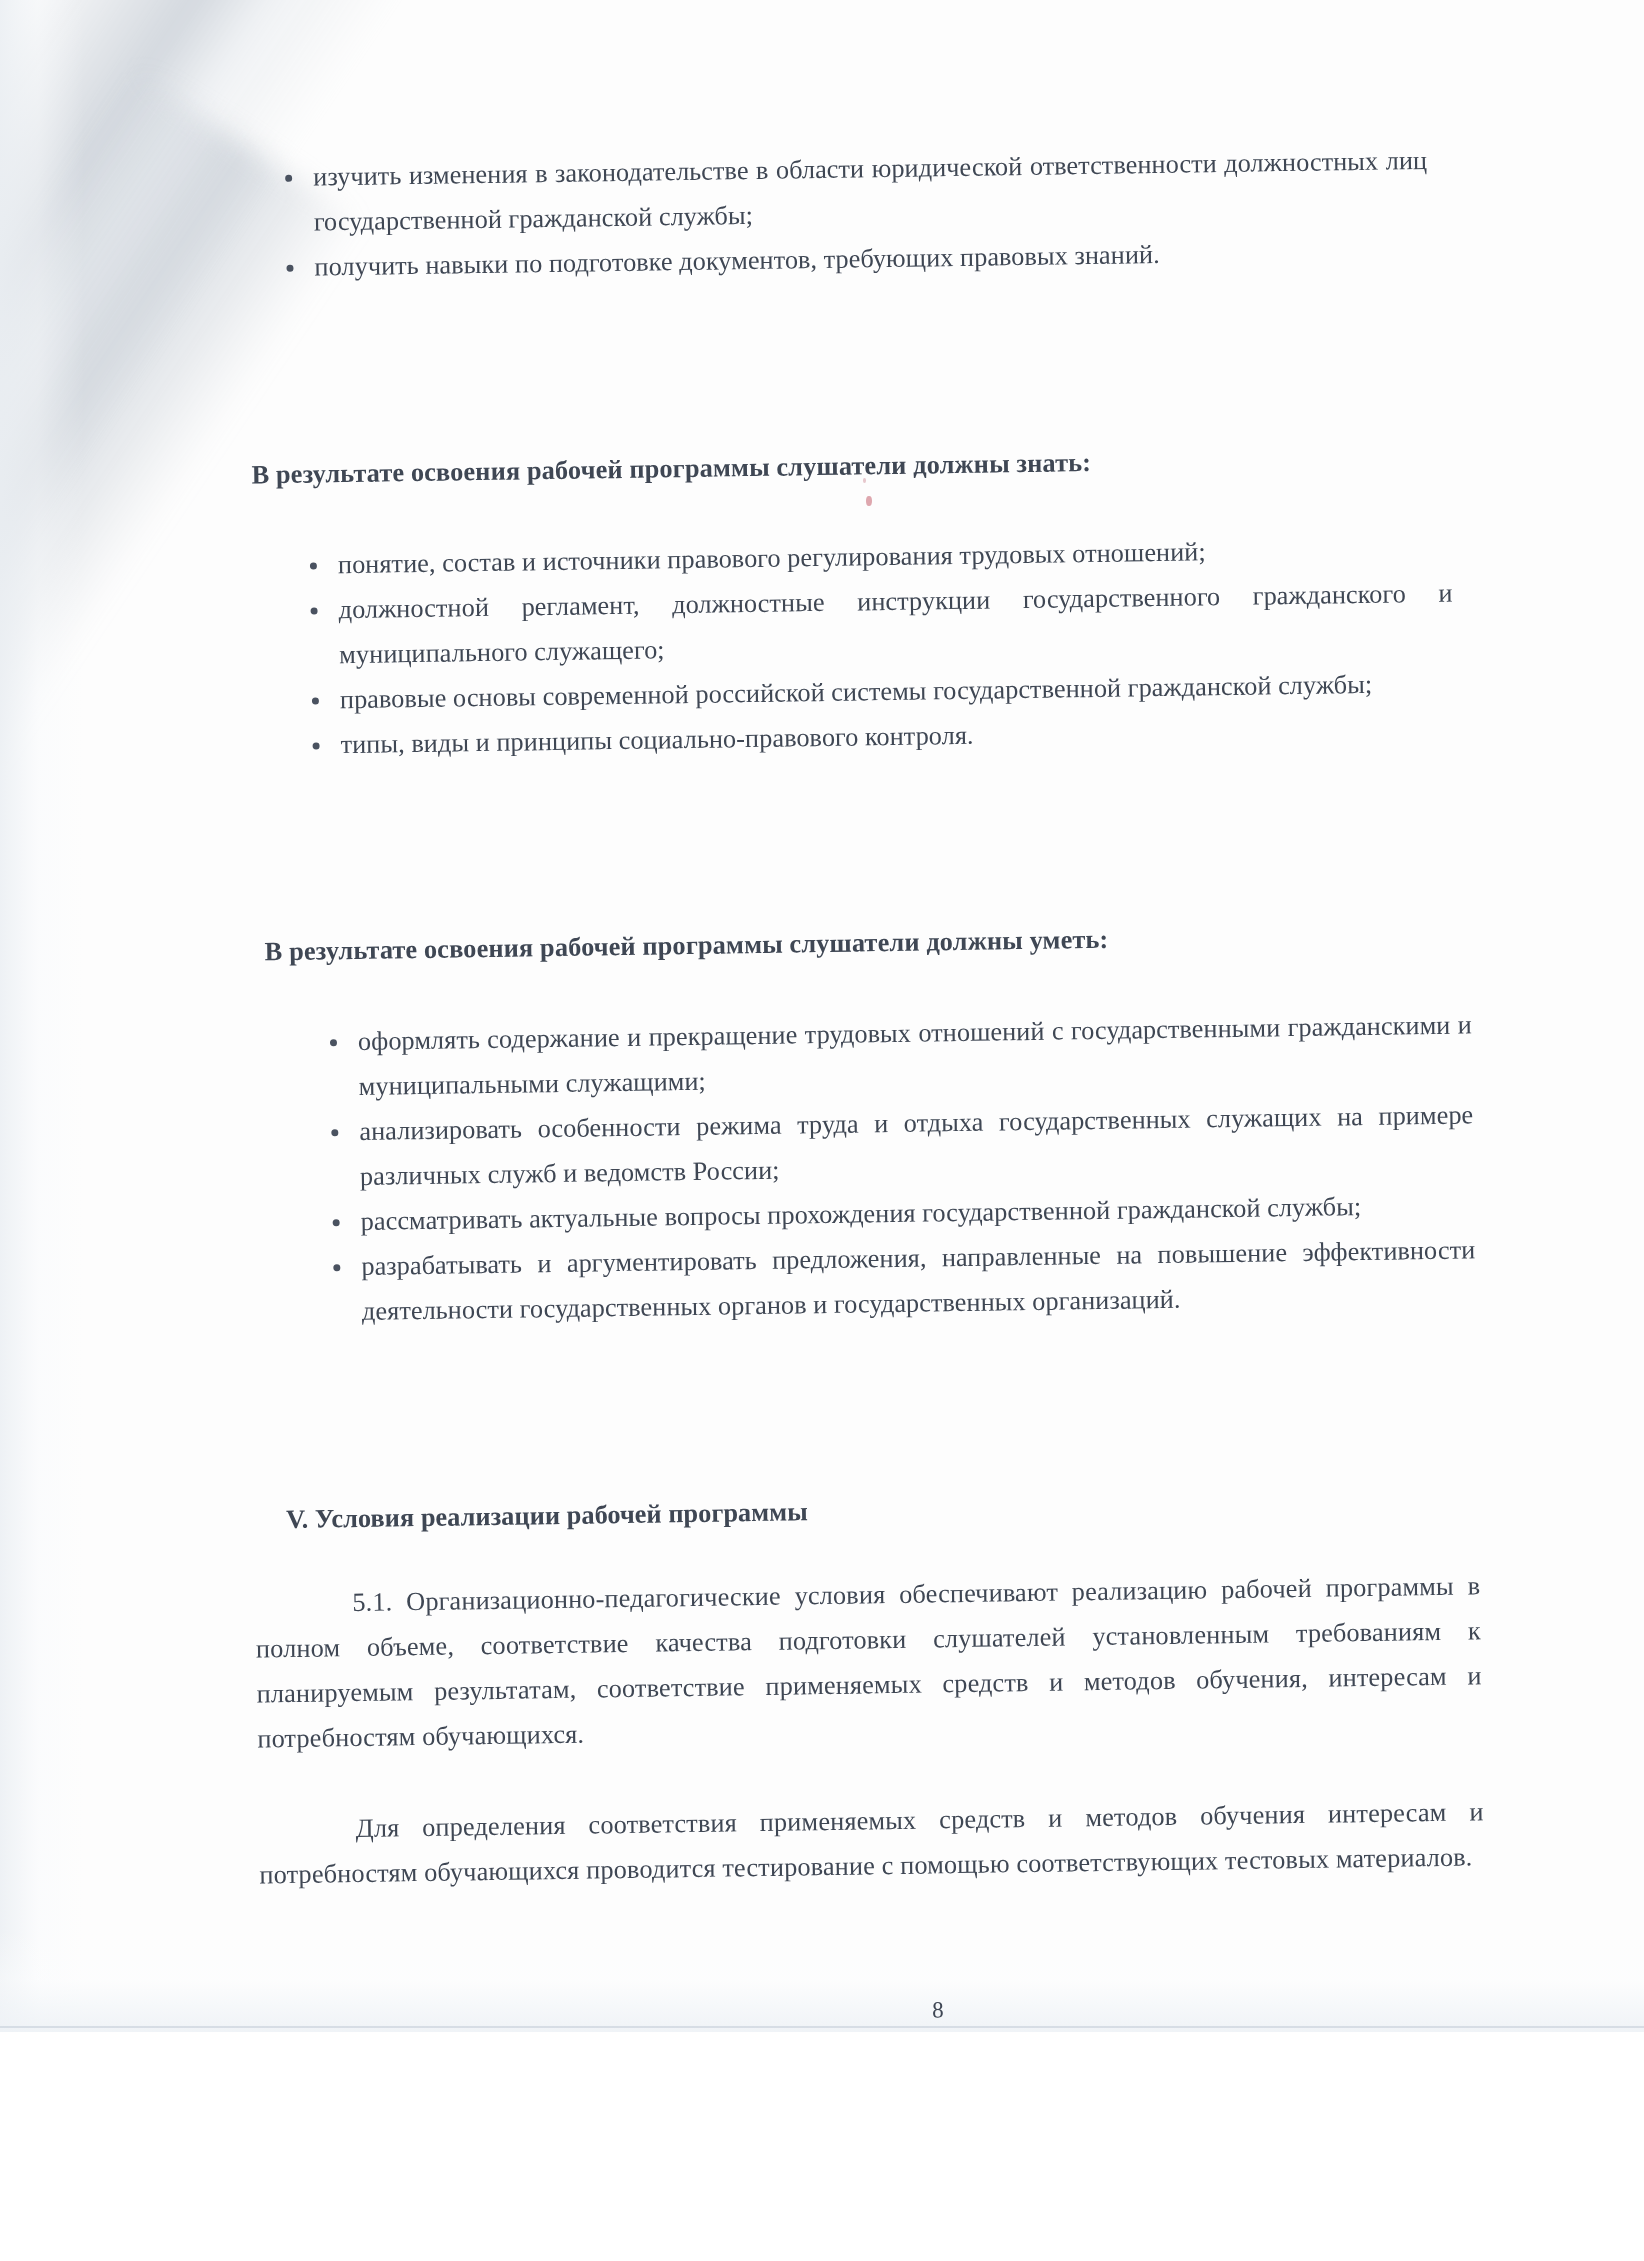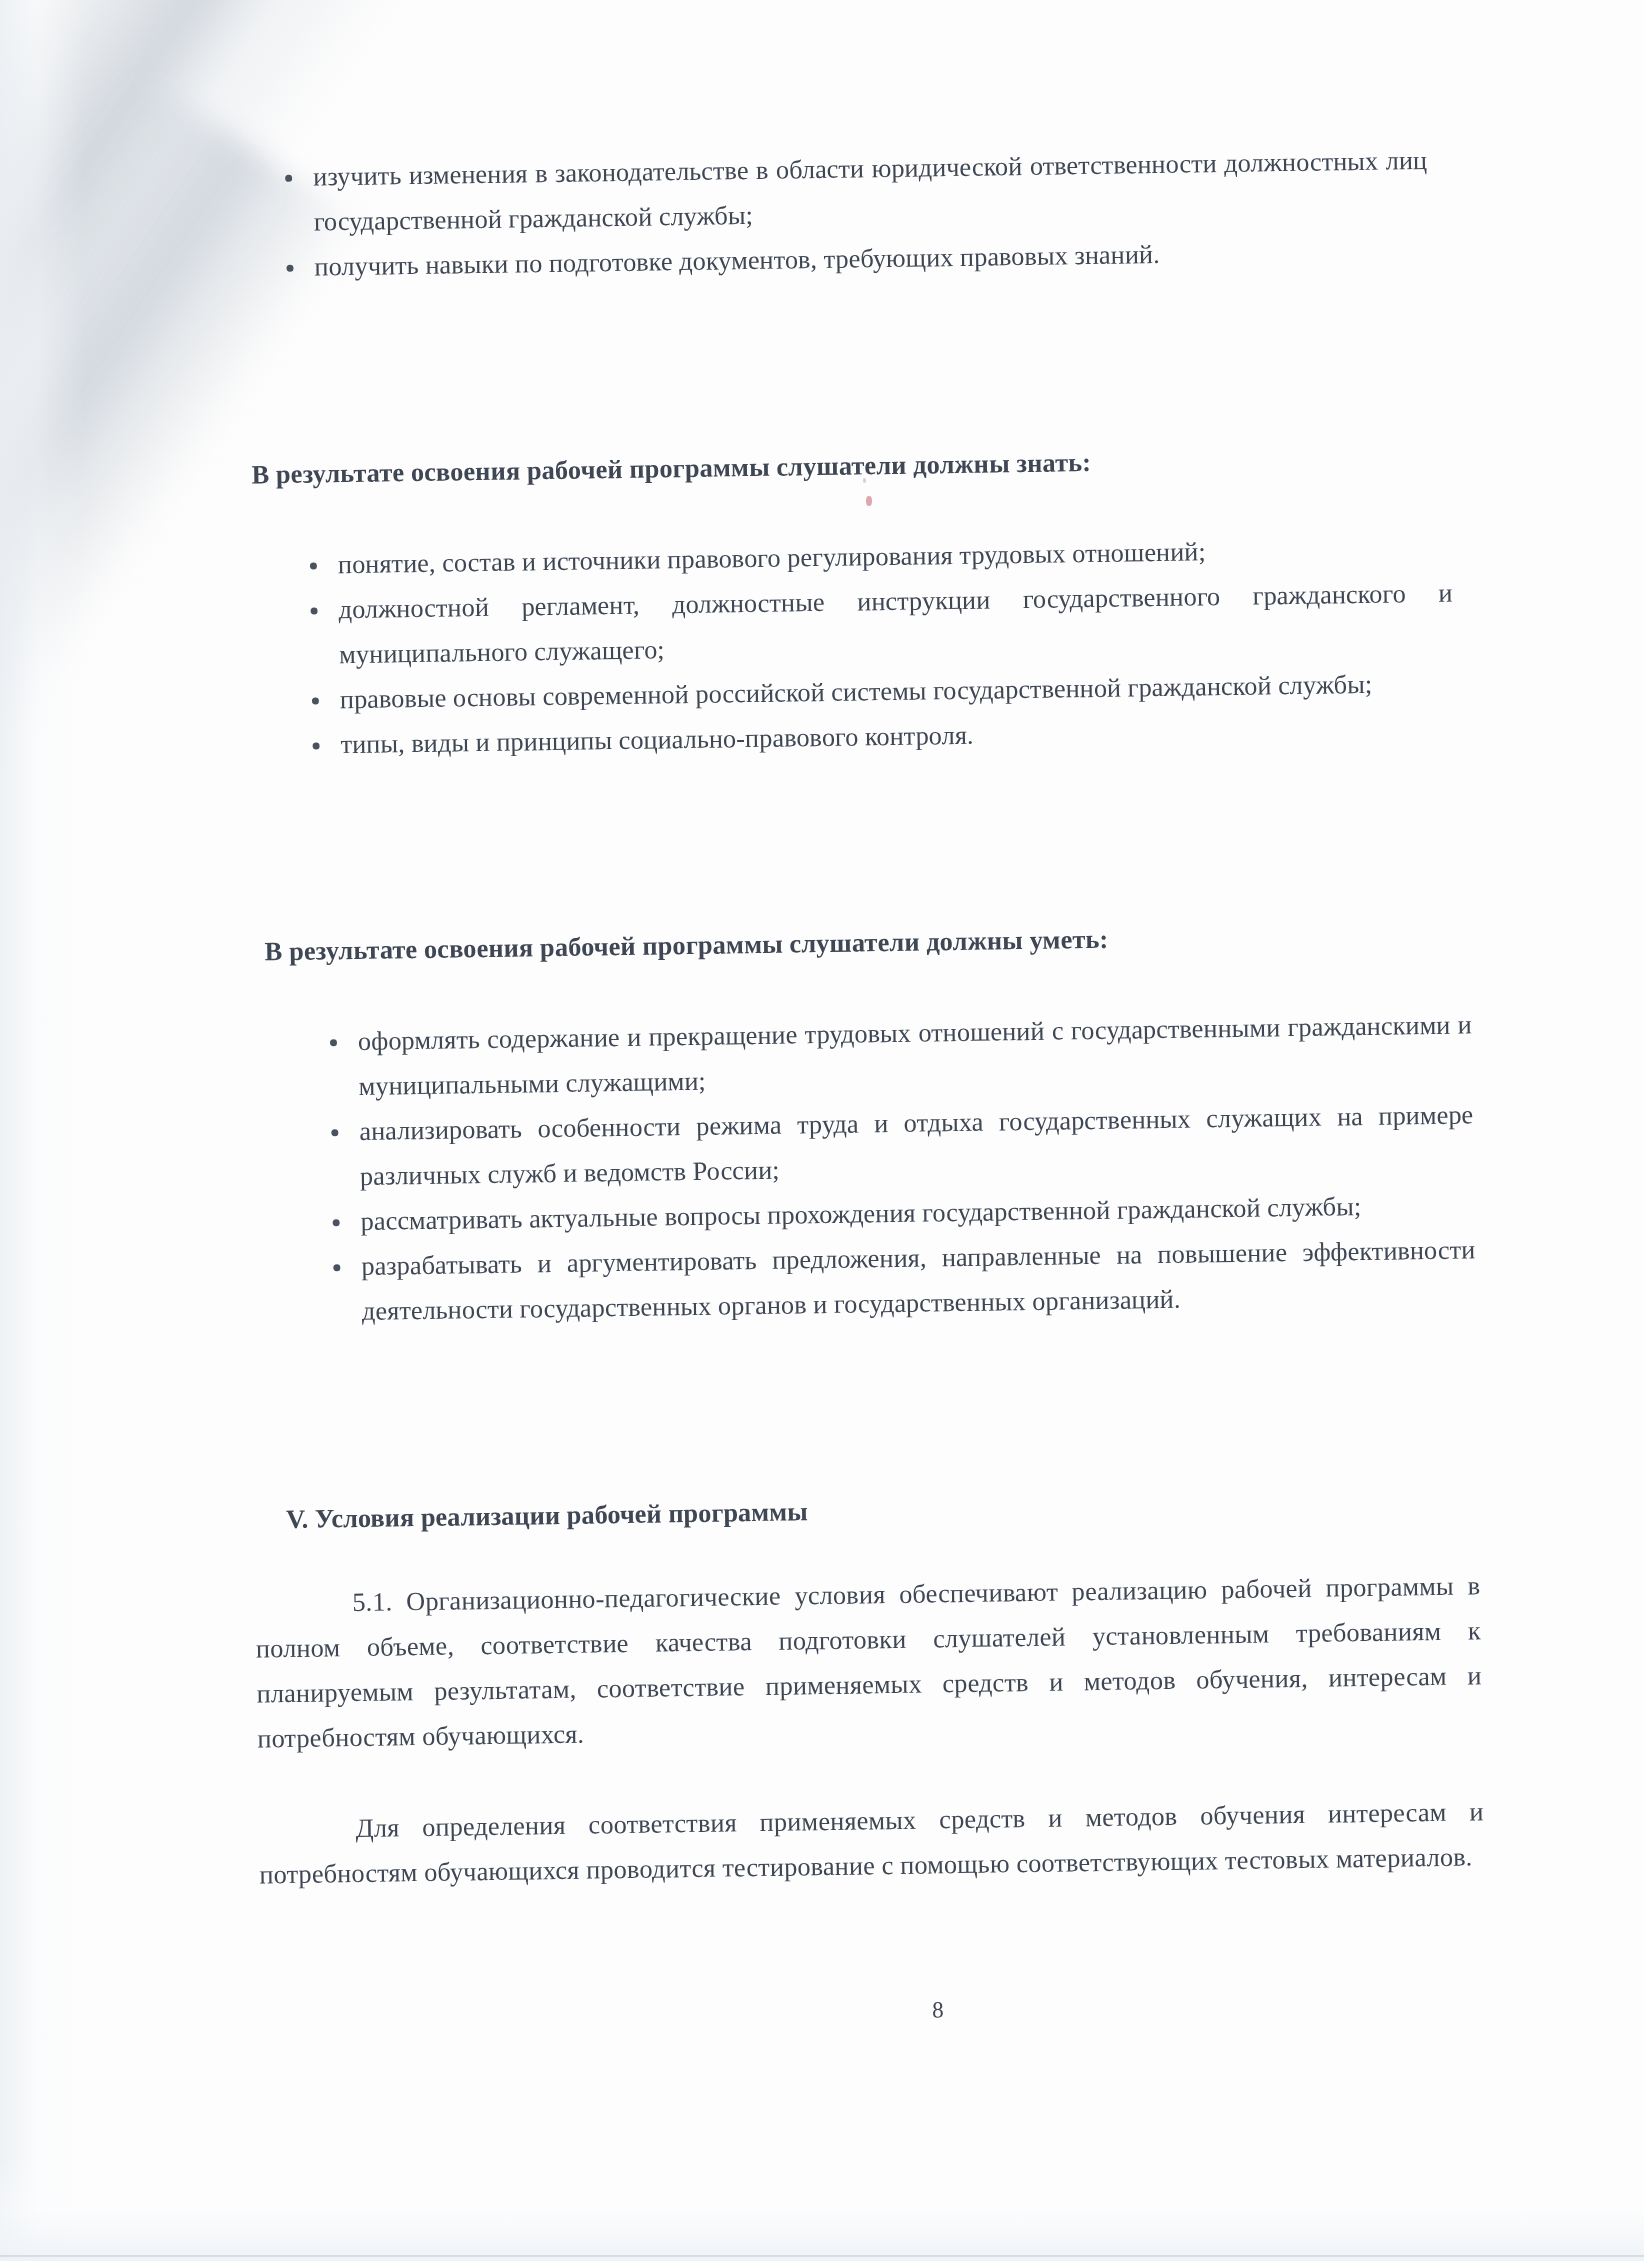--- a/index.html
+++ b/index.html
@@ -3,21 +3,21 @@
 <meta charset="utf-8">
 <style>
   html, body {
     margin: 0;
     padding: 0;
     background: #ffffff;
   }
   .page {
     position: relative;
     width: 1644px;
-    height: 2261px;
+    height: 2032px;
     background: #fdfdfd;
     overflow: hidden;
     font-family: "Liberation Serif", "DejaVu Serif", serif;
     color: #3f4754;
   }
 
   
   .scan-shadow {
     position: absolute;
     left: -219px;

